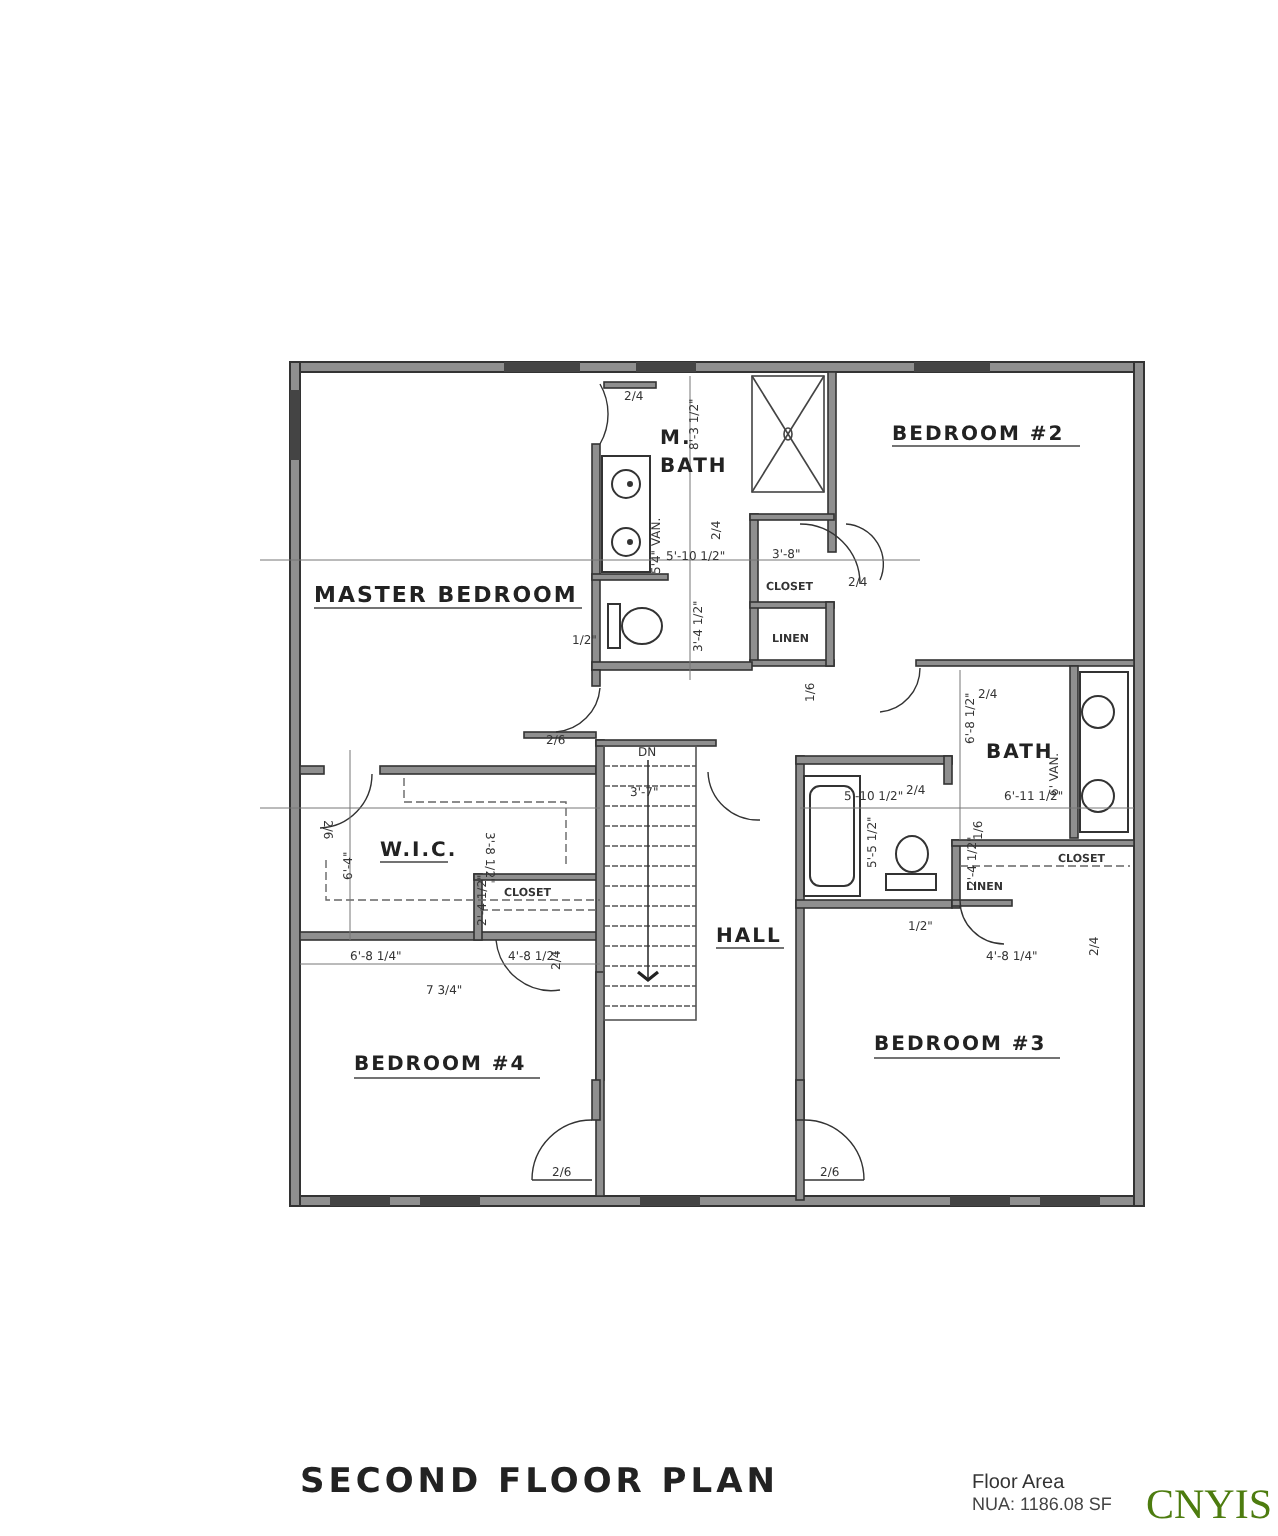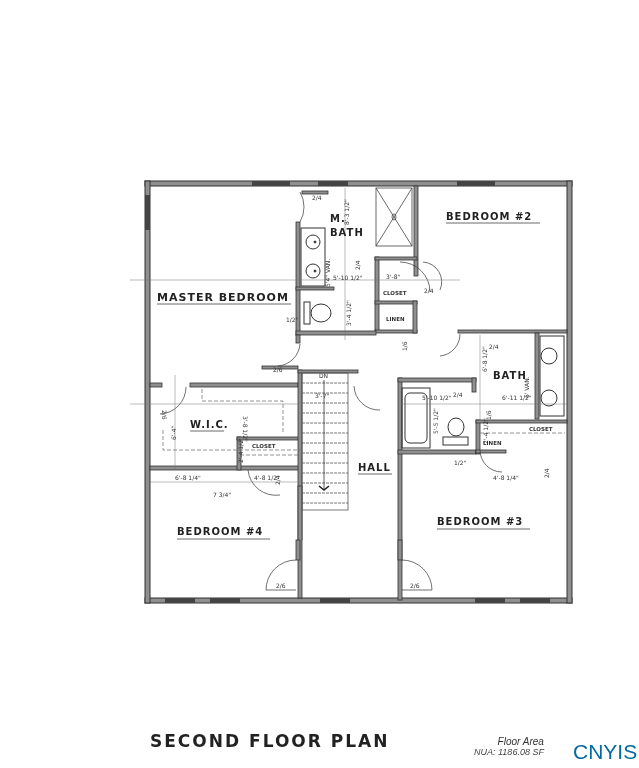--- a/index.html
+++ b/index.html
@@ -4,24 +4,24 @@
 <style>
   html, body { margin: 0; padding: 0; background: #ffffff; }
   body { width: 639px; height: 768px; position: relative; overflow: hidden; font-family: "DejaVu Sans", sans-serif; }
   #plan { position: absolute; left: 0; top: 0; }
   .lbl { font-family: "DejaVu Sans", sans-serif; font-weight: bold; fill: #222; letter-spacing: 1px; }
   .dim { font-family: "DejaVu Sans", sans-serif; fill: #333; font-size: 6px; }
   .small { font-family: "DejaVu Sans", sans-serif; fill: #333; font-size: 5.5px; font-weight: bold; }
   .title-block { position: absolute; left: 150px; top: 731px; }
   .plan-title { font-family: "DejaVu Sans", sans-serif; font-weight: bold; font-size: 17px; letter-spacing: 2px; color: #222; border-bottom: 2px solid #555; padding-bottom: 18px; display: inline-block; }
   .scale { font-family: "DejaVu Sans", sans-serif; font-size: 5px; color: #333; font-weight: bold; margin-top: 2px; }
-  .area-block { position: absolute; left: 474px; top: 736px; text-align: right; font-style: italic; }
+  .area-block { position: absolute; left: 486px; top: 736px; text-align: left; }
   .area-title { font-family: "Liberation Sans", sans-serif; font-size: 10px; color: #333; }
   .area-val { font-family: "Liberation Sans", sans-serif; font-size: 9px; color: #444; }
-  .brand { position: absolute; left: 573px; top: 740px; font-family: Liberation Sans, sans-serif; font-size: 21px; color: #0369a1; letter-spacing: 0px; }
+  .brand { position: absolute; left: 573px; top: 740px; font-family: Liberation Serif, serif; font-size: 21px; color: #4d7c0f; letter-spacing: 0px; }
 </style>
 </head>
 <body>
 
 <svg id="plan" width="639" height="768" viewBox="0 0 639 768" xmlns="http://www.w3.org/2000/svg">
   <defs>
     <pattern id="wallpat" patternUnits="userSpaceOnUse" width="3" height="3">
       <rect width="3" height="3" fill="#9a9a9a"></rect>
     </pattern>
   </defs>

